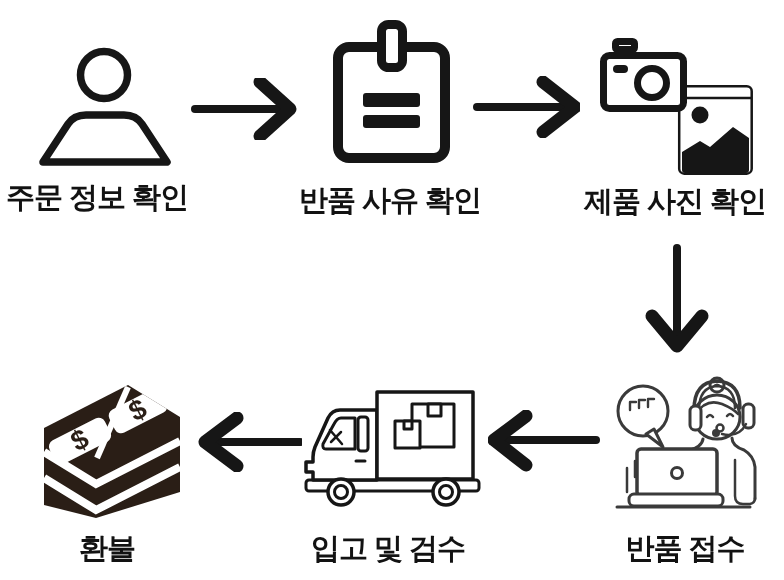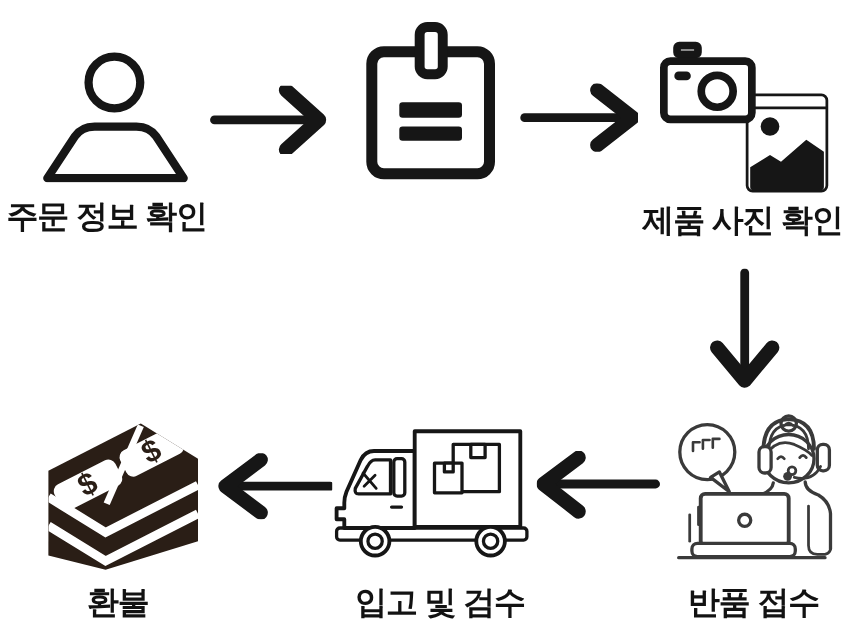--- a/index.html
+++ b/index.html
@@ -161,18 +161,19 @@
         <text x="0" y="1" text-anchor="middle" dominant-baseline="middle" font-size="28" font-weight="bold" fill="#2a1e16">$</text>
       </g>
       <g transform="translate(105,33) rotate(-27)">
         <rect x="-29" y="-13" width="58" height="26" rx="7" fill="#ffffff"></rect>
         <text x="0" y="1" text-anchor="middle" dominant-baseline="middle" font-size="28" font-weight="bold" fill="#2a1e16">$</text>
       </g>
     </g>
   </svg>
 
   <div class="lbl" style="left:-23px;top:182px;width:240px">주문 정보 확인</div>
+  <div class="lbl" style="left:270px;top:185px;width:240px">반품 사유 확인</div>
   <div class="lbl" style="left:555px;top:186px;width:240px">제품 사진 확인</div>
   <div class="lbl" style="left:-13px;top:533px;width:240px">환불</div>
-  <div class="lbl" style="left:280px;top:533px;width:240px">입고 및 검수</div>
+  <div class="lbl" style="left:268px;top:533px;width:240px">입고 및 검수</div>
   <div class="lbl" style="left:565px;top:533px;width:240px">반품 접수</div>
 
 </div>
 
 </body></html>

